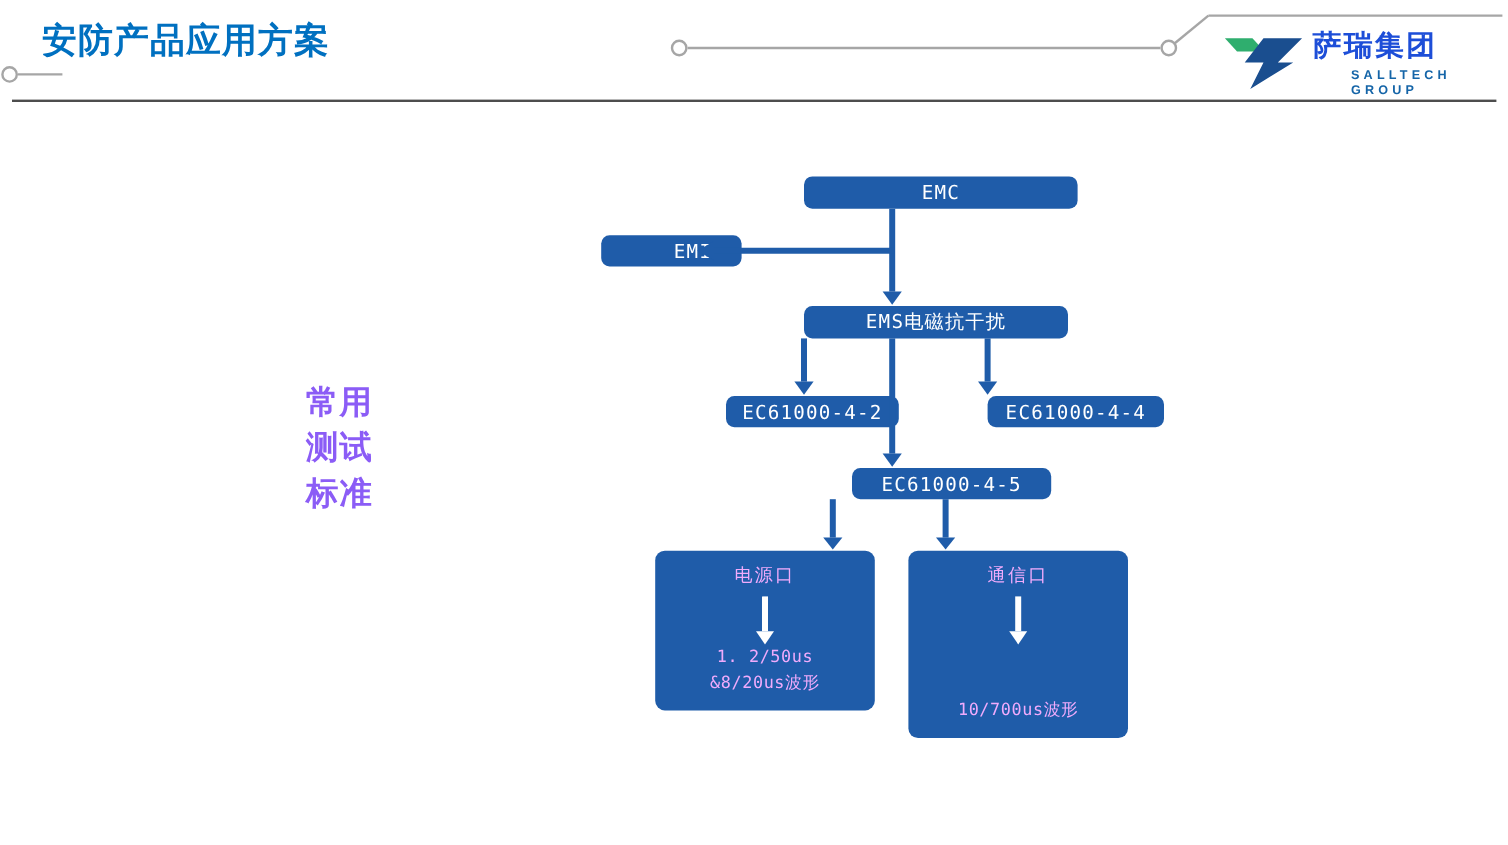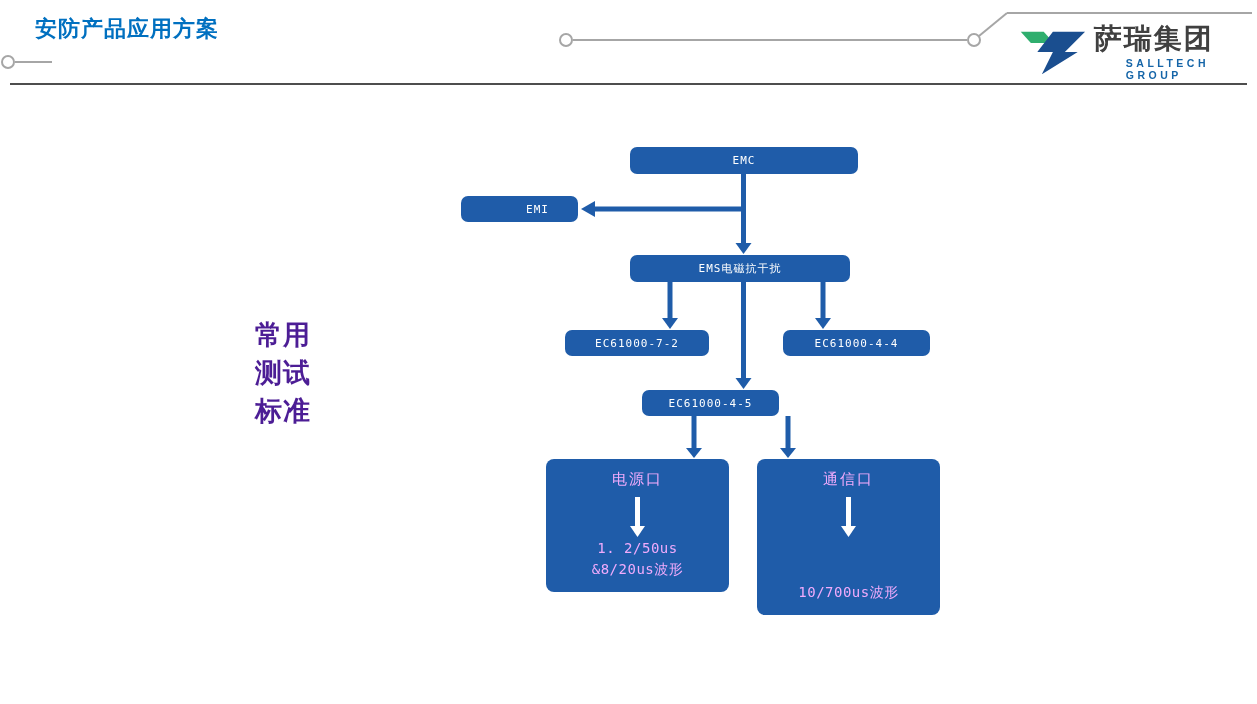--- a/index.html
+++ b/index.html
@@ -12,21 +12,21 @@
     width: 1257px;
     height: 704px;
     background: #ffffff;
     overflow: hidden;
   }
   
   .page-title {
     position: absolute;
     left: 35px;
     top: 14px;
-    font-size: 22px;
+    font-size: 29px;
     font-weight: bold;
     color: #0070c0;
     letter-spacing: 1px;
   }
   .deco-svg {
     position: absolute;
     left: 0; top: 0;
     width: 1257px; height: 704px;
     pointer-events: none;
   }
@@ -42,65 +42,66 @@
   .logo {
     position: absolute;
     left: 1018px;
     top: 24px;
     display: flex;
     align-items: center;
   }
   .logo-mark { width: 76px; height: 52px; }
   .logo-text-block { margin-left: 6px; }
   .logo-name {
-    font-size: 28px;
-    font-weight: bold;
-    color: #404040;
+    font-size: 24px;
+    font-weight: bold;
+    color: #1d4ed8;
     letter-spacing: 2px;
     line-height: 30px;
   }
   .logo-sub {
     font-size: 10.5px;
     color: #1565a8;
     letter-spacing: 3.5px;
     margin-top: 3px;
     font-weight: bold;
     margin-left: 32px;
   }
   
   .side-label {
     position: absolute;
     left: 255px;
     top: 316px;
     font-size: 27px;
     font-weight: bold;
-    color: #4c1d95;
+    color: #8b5cf6;
     line-height: 38px;
     letter-spacing: 1px;
   }
   
   .node {
     position: absolute;
     background: #1f5ca9;
     color: #ffffff;
     border-radius: 7px;
     display: flex;
     align-items: center;
     justify-content: center;
     font-family: "DejaVu Sans Mono", "DejaVu Sans", monospace;
-    font-size: 11px;
+    font-size: 16px;
     letter-spacing: 1px;
     z-index: 2;
+    margin-left: 40px;
   }
   .node-emc  { left: 630px; top: 147px; width: 228px; height: 27px; }
   .node-emi  { left: 461px; top: 196px; width: 117px; height: 26px; padding-left: 36px; }
   .node-ems  { left: 630px; top: 255px; width: 220px; height: 27px; }
   .node-ec2  { left: 565px; top: 330px; width: 144px; height: 26px; }
   .node-ec4  { left: 783px; top: 330px; width: 147px; height: 26px; }
-  .node-ec5  { left: 642px; top: 390px; width: 137px; height: 26px; }
+  .node-ec5  { left: 670px; top: 390px; width: 166px; height: 26px; }
   .bignode {
     position: absolute;
     background: #1f5ca9;
     color: #f0abfc;
     border-radius: 8px;
     z-index: 2;
     font-family: "DejaVu Sans Mono", "DejaVu Sans", monospace;
     text-decoration: underline;
   }
   .node-power { left: 546px; top: 459px; width: 183px; height: 133px; }
@@ -170,21 +171,21 @@
 
   <div class="side-label">
     <div>常用</div>
     <div>测试</div>
     <div>标准</div>
   </div>
 
   <div class="node node-emc">EMC</div>
   <div class="node node-emi">EMI</div>
   <div class="node node-ems">EMS电磁抗干扰</div>
-  <div class="node node-ec2">EC61000-7-2</div>
+  <div class="node node-ec2">EC61000-4-2</div>
   <div class="node node-ec4">EC61000-4-4</div>
   <div class="node node-ec5">EC61000-4-5</div>
 
   <div class="bignode node-power">
     <div class="big-title">电源口</div>
     <div class="big-lines">
       <div>1. 2/50us</div>
       <div>&amp;8/20us波形</div>
     </div>
   </div>

